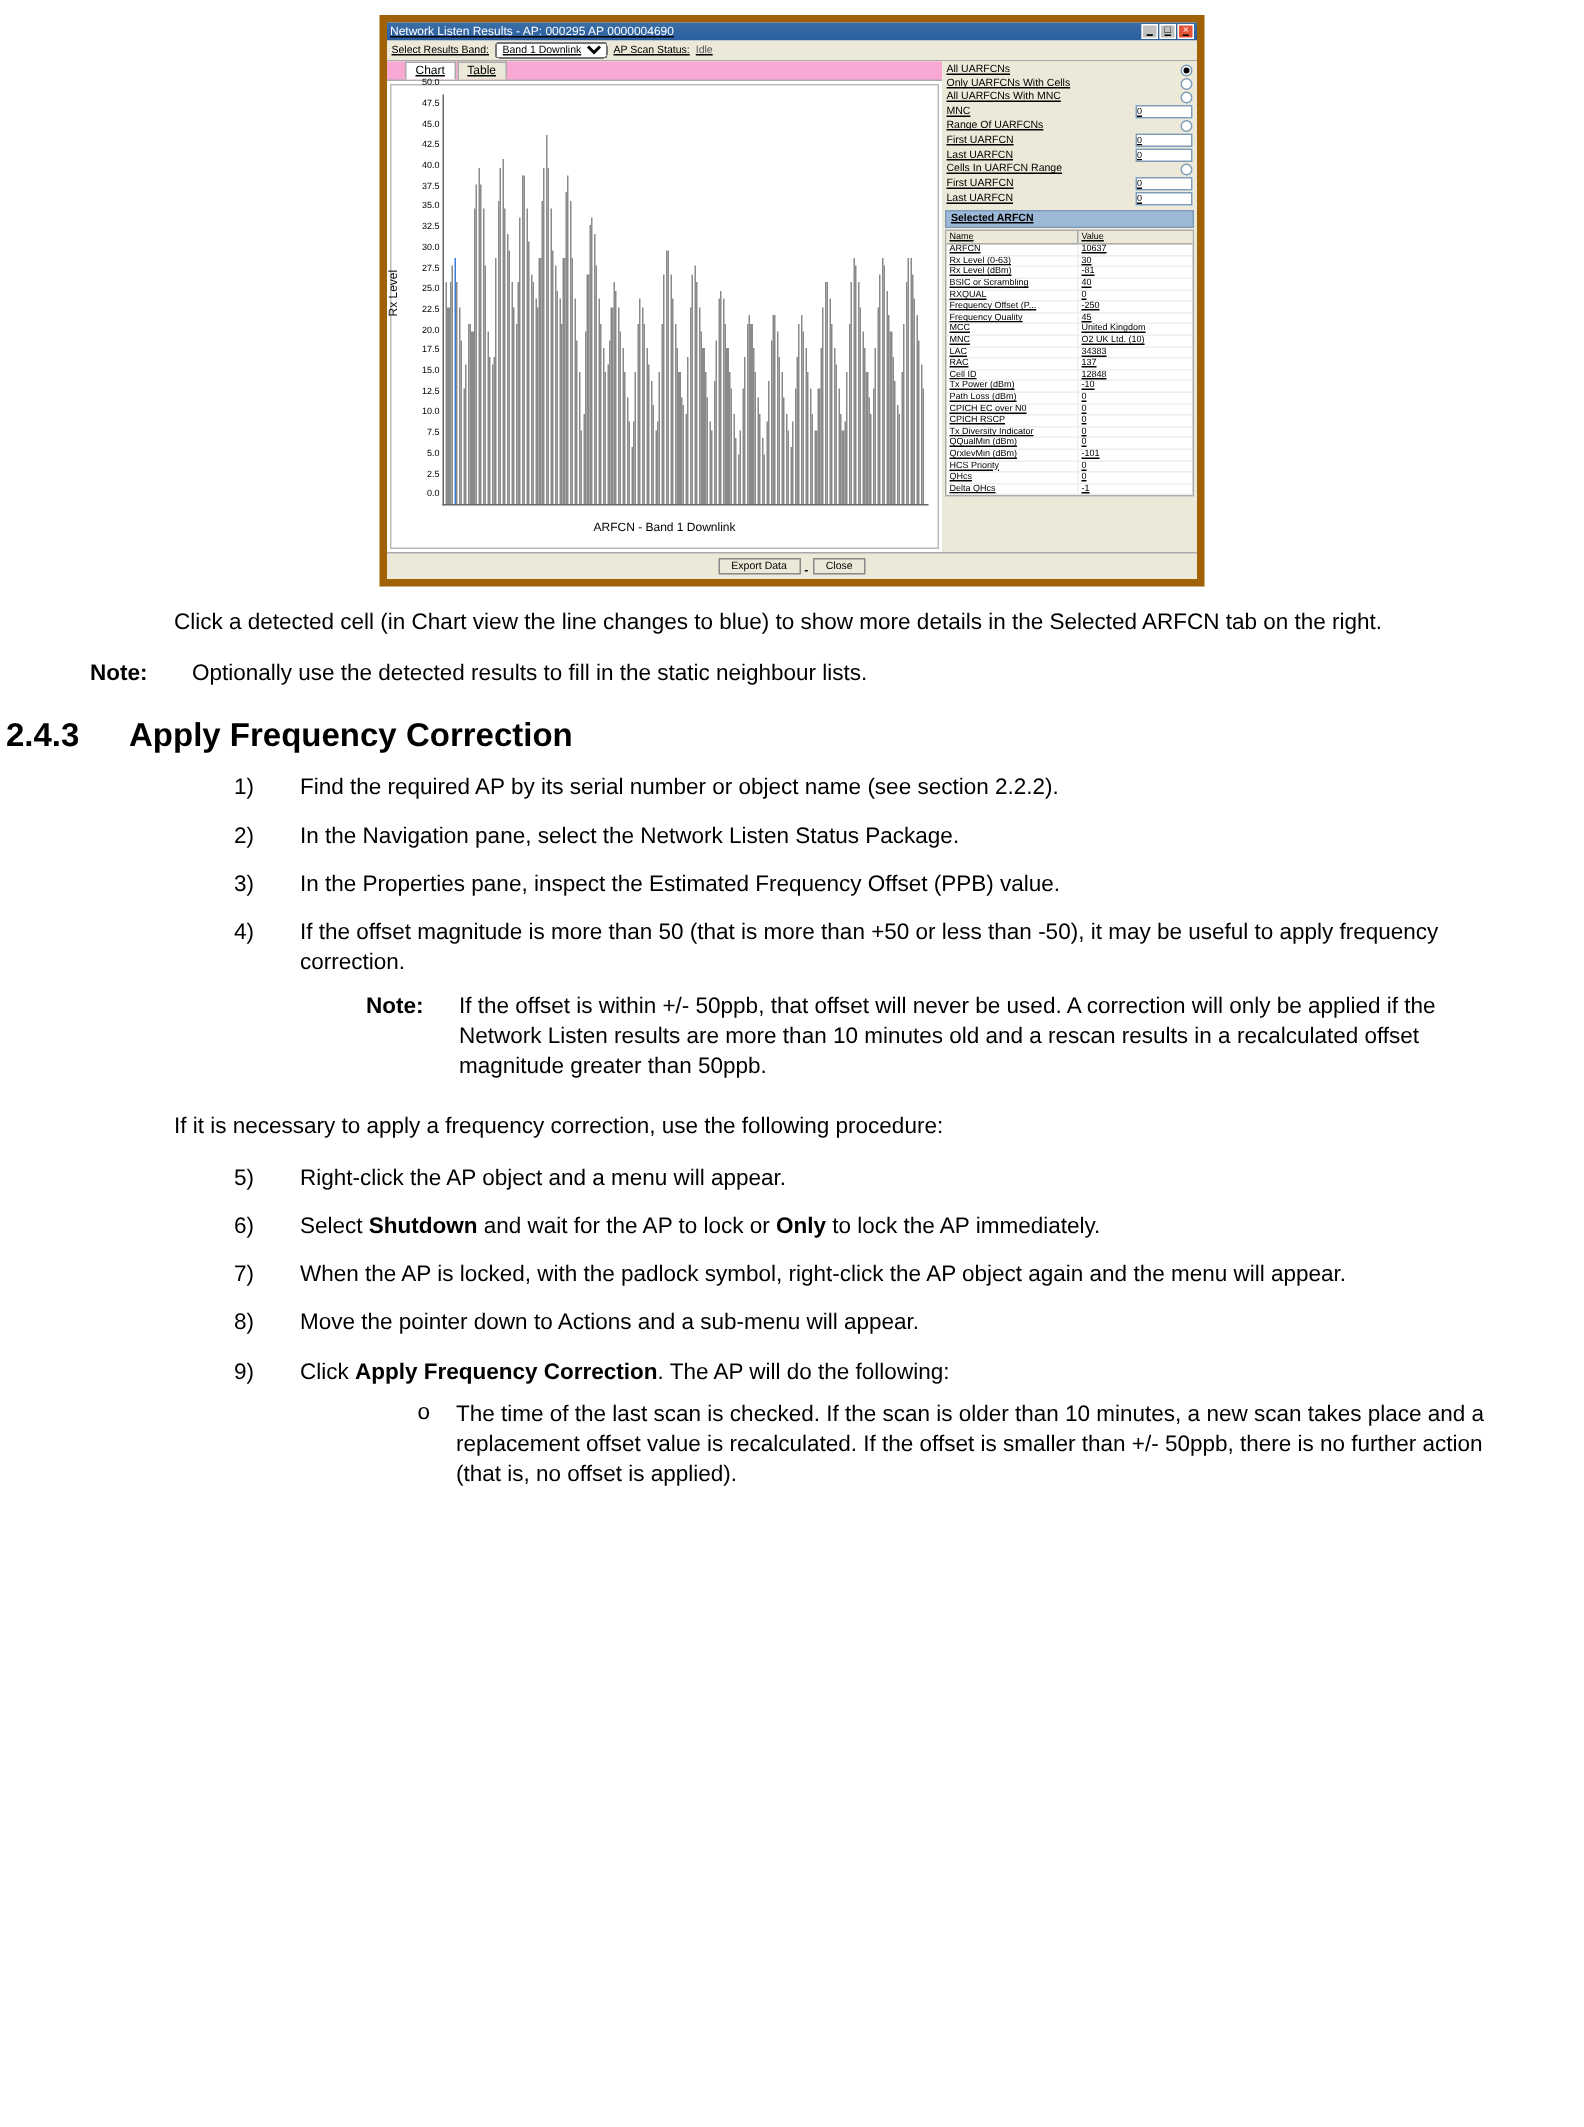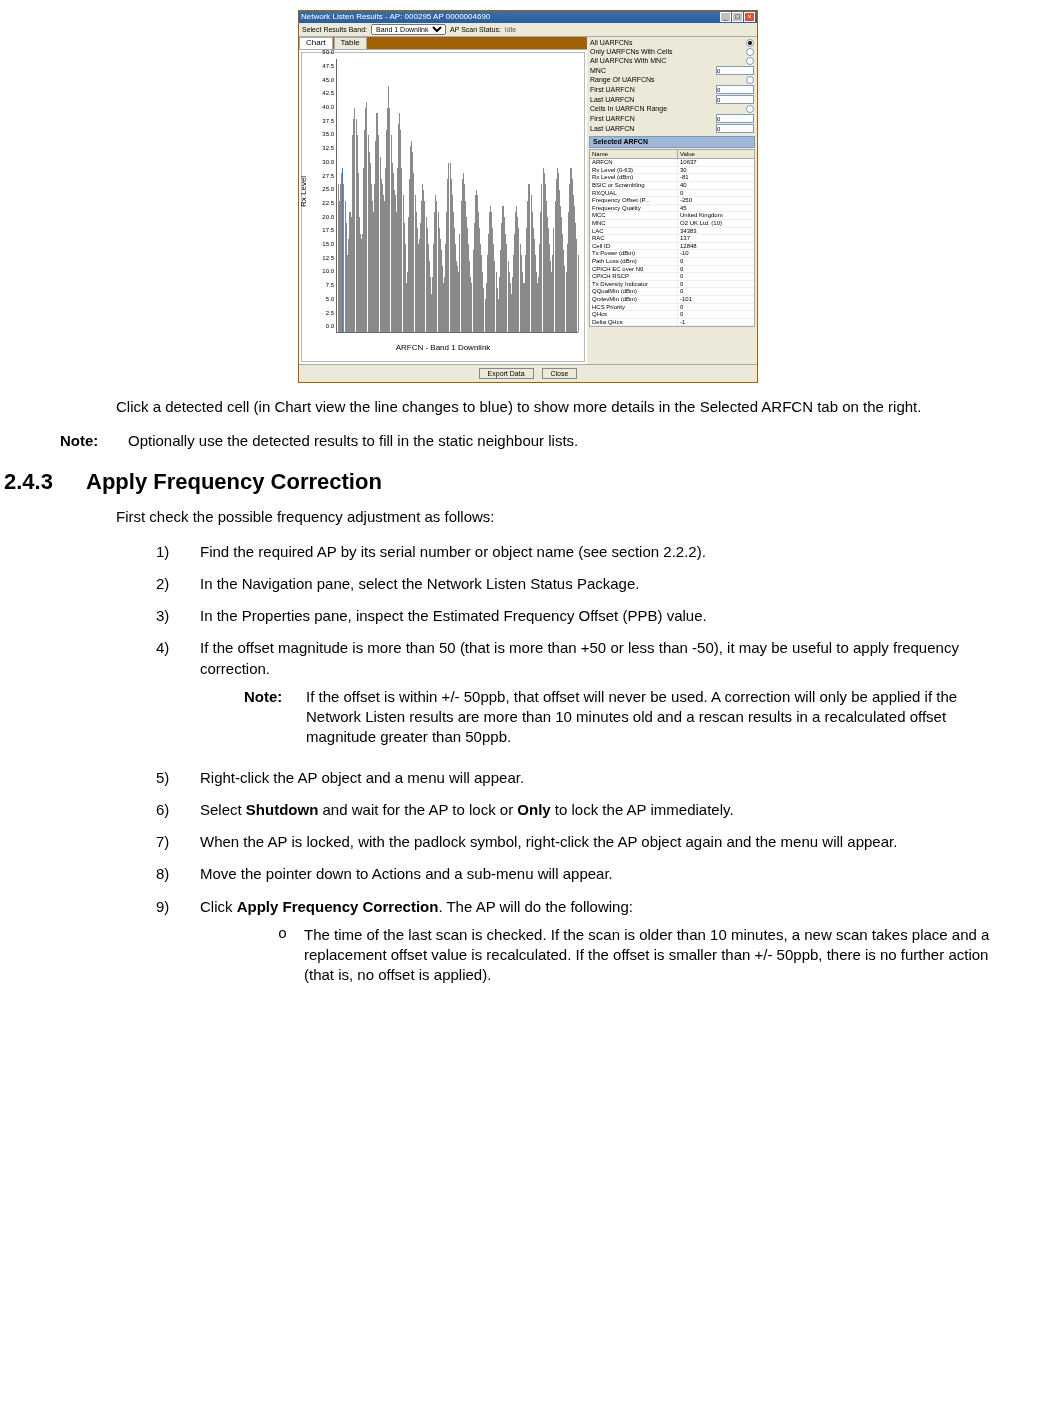--- a/index.html
+++ b/index.html
@@ -9,27 +9,28 @@
     color: #000;
     background: #fff;
     width: 1056px;
     height: 1418px;
     position: relative;
     padding: 10px 60px 30px 60px;
   }
 
   
   .screenshot {
-    width: 460px;
+    width: 550px;
     margin: 0 auto 14px auto;
-    border: 1px solid #a16207;
+    border: 5px solid #a16207;
     background: #ece9d8;
     font-size: 7px;
     line-height: 1.1;
     font-family: Tahoma, Arial, sans-serif;
+    text-decoration: underline;
   }
   .titlebar {
     background: linear-gradient(#3a6ea5,#2a5da0);
     color: #fff;
     display: flex;
     justify-content: space-between;
     align-items: center;
     padding: 1px 2px;
     font-size: 8px;
   }
@@ -39,21 +40,21 @@
     display:flex; align-items:center; justify-content:center; font-size:7px; color:#000;
   }
   .toolbar {
     background:#ece9d8; padding:1px 3px; display:flex; align-items:center; gap:4px;
     border-bottom:1px solid #aaa;
   }
   .toolbar select, .toolbar span { font-size:7px; }
   .toolbar select { height:11px; font-size:7px; }
 
   .mainrow { display:flex; background:#fff; }
-  .tabs { display:flex; background:#a16207; border-bottom:1px solid #aaa; }
+  .tabs { display:flex; background:#f9a8d4; border-bottom:1px solid #aaa;padding-left:12px; }
   .tab {
     border:1px solid #aaa; border-bottom:none; background:#fff;
     padding:1px 6px; font-size:8px; margin-right:1px;
   }
   .tab.inactive { background:#ece9d8; }
 
   .chartcol { flex:1 1 auto; display:flex; flex-direction:column; }
   .chartarea {
     position:relative; height:310px; background:#fff; border:1px solid #bbb;
     margin:2px;
@@ -550,21 +551,20 @@
   <span class="nlab">Note:</span>
   <span>Optionally use the detected results to fill in the static neighbour lists.</span>
 </div>
 
 <h2 class="section">
   <span class="num">2.4.3</span>
   <span>Apply Frequency Correction</span>
 </h2>
 
 <div class="content">
-  <p class="para">First check the possible frequency adjustment as follows:</p>
   <ol class="steps">
     <li>
         <span class="sn">1)</span>
         <span class="sb">Find the required AP by its serial number or object name (see section 2.2.2).</span>
       </li>
     <li>
         <span class="sn">2)</span>
         <span class="sb">In the Navigation pane, select the Network Listen Status Package.</span>
       </li>
     <li>
@@ -574,20 +574,21 @@
     <li>
         <span class="sn">4)</span>
         <span class="sb"><span>If the offset magnitude is more than 50 (that is more than +50 or less than -50), it may be useful to apply frequency correction.</span>
       <div class="subnote">
         <span class="nlab">Note:</span>
         <span>If the offset is within +/- 50ppb, that offset will never be used. A correction will only be applied if the Network Listen results are more than 10 minutes old and a rescan results in a recalculated offset magnitude greater than 50ppb.</span>
       </div>
     </span>
       </li>
   </ol>
+  <p class="para">If it is necessary to apply a frequency correction, use the following procedure:</p>
   <ol class="steps">
     <li>
         <span class="sn">5)</span>
         <span class="sb">Right-click the AP object and a menu will appear.</span>
       </li>
     <li>
         <span class="sn">6)</span>
         <span class="sb"><span>Select </span><b class="inline">Shutdown</b><span> and wait for the AP to lock or </span><b class="inline">Only</b><span> to lock the AP immediately.</span></span>
       </li>
     <li>

